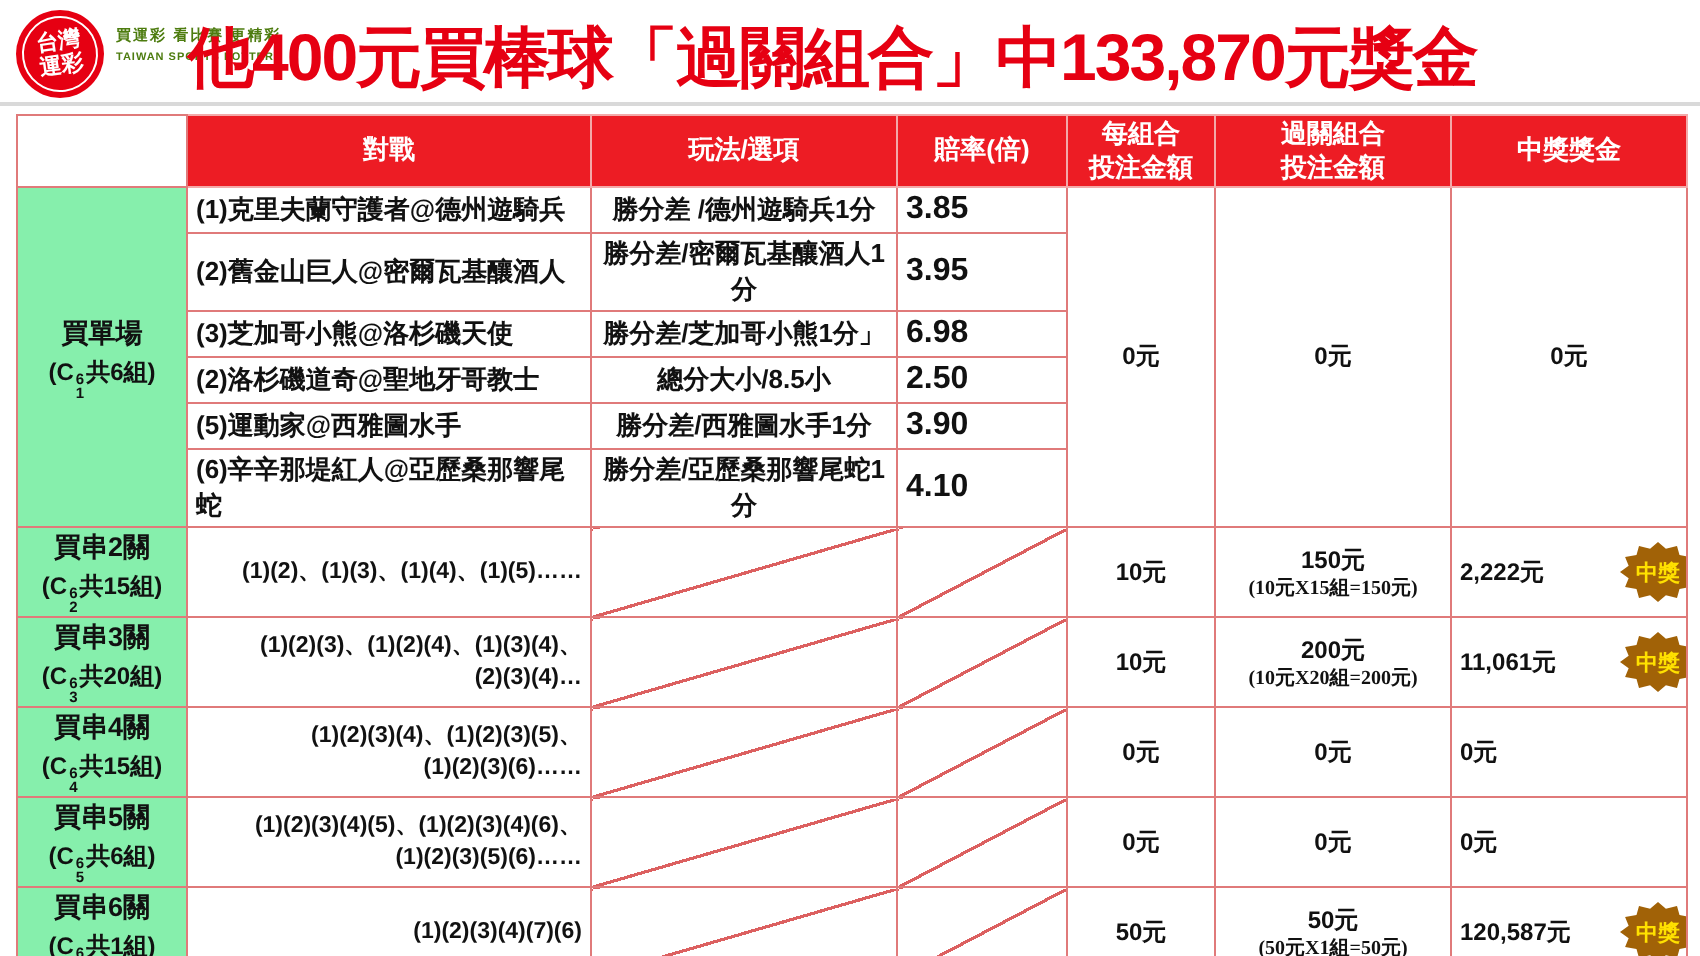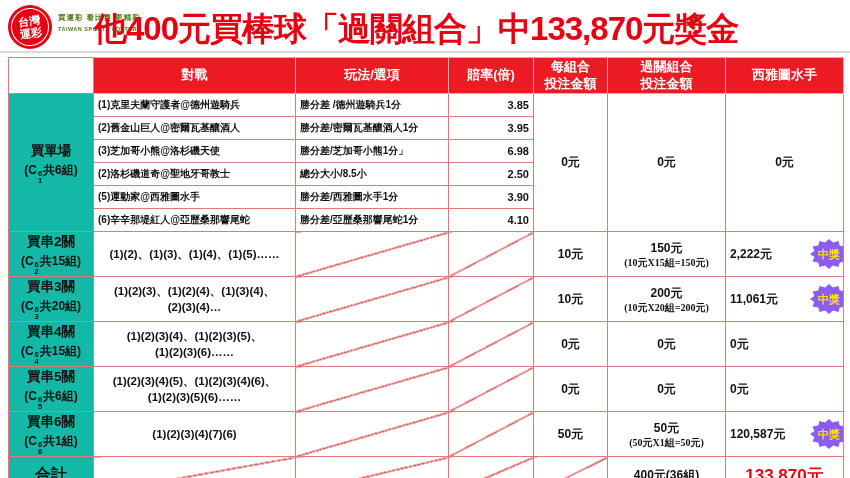--- a/index.html
+++ b/index.html
@@ -33,40 +33,40 @@
     border-collapse:collapse;table-layout:fixed;font-weight:bold;color:#111;
   }
   .payout td,.payout th{border:1px solid #E07A7A;padding:1px 4px;overflow:hidden;vertical-align:middle;}
   .payout thead th{
     background:#ED1C24;color:#fff;font-size:13px;line-height:1.25;text-align:center;
     border:1px solid #F3A9A9;
   }
   .payout thead th.corner{background:#fff;border:1px solid #E07A7A;}
   .preline{white-space:pre-line;}
   .h36{height:36px}.h23{height:23px}.h43{height:43px}.h44{height:44px}.h35{height:35px}.h37{height:37px}
-  .lbl{background:#14b8a6;text-align:center;font-size:13.5px;color:#111;}
+  .lbl{background:#86efac;text-align:center;font-size:13.5px;color:#111;}
   .lbl .line2{font-size:12px;margin-top:2px;}
   .cstack{display:inline-flex;flex-direction:column;align-items:center;vertical-align:-2px;margin:0 1px;}
   .cstack i{font-style:normal;font-size:7.5px;line-height:7px;font-weight:bold;}
-  .match{font-size:10px;text-align:left;padding-left:6px;margin-left:12px;}
-  .play{font-size:10px;text-align:left;padding-left:6px;}
-  .odds{font-size:11px;text-align:right;}
+  .match{font-size:13px;text-align:left;padding-left:6px;margin-left:12px;}
+  .play{font-size:13px;text-align:center;padding-left:6px;}
+  .odds{font-size:16px;text-align:left;}
   .amt{font-size:12px;text-align:center;}
-  .combos{font-size:11.5px;text-align:center;padding-left:6px;line-height:1.4;}
+  .combos{font-size:11.5px;text-align:right;padding-left:6px;line-height:1.4;}
   .parlay2{font-size:10px;line-height:1.2;font-family:Liberation Serif, serif;}
   .diag{
     background-image:linear-gradient(to bottom right,
       transparent calc(50% - .8px), #DC6060 calc(50% - .8px),
       #DC6060 calc(50% + .8px), transparent calc(50% + .8px));
   }
   .prize{position:relative;font-size:12px;text-align:left;}
   .prize.with-badge{padding-right:30px;}
   .badge{
     position:absolute;right:-5px;top:50%;transform:translateY(-50%);
-    width:38px;height:30px;background:#8b5cf6;color:#FFE100;
+    width:38px;height:30px;background:#a16207;color:#FFE100;
     display:flex;align-items:center;justify-content:center;font-size:11px;font-weight:bold;
     clip-path:polygon(100% 50%,88.6% 60.4%,93.3% 75%,78.3% 78.3%,75% 93.3%,60.4% 88.6%,50% 100%,39.6% 88.6%,25% 93.3%,21.7% 78.3%,6.7% 75%,11.4% 60.4%,0% 50%,11.4% 39.6%,6.7% 25%,21.7% 21.7%,25% 6.7%,39.6% 11.4%,50% 0%,60.4% 11.4%,75% 6.7%,78.3% 21.7%,93.3% 25%,88.6% 39.6%);
   }
   .total-lbl{font-size:16px;text-align:center;}
   .total-parlay{font-size:12px;text-align:center;}
   .total-prize{color:#E60012;font-size:17px;text-align:center;}
 </style>
 </head>
 <body>
 
@@ -100,21 +100,21 @@
     <thead>
       <tr class="h36">
         <th class="corner"></th>
         <th>對戰</th>
         <th>玩法/選項</th>
         <th>賠率(倍)</th>
         <th class="preline">每組合
 投注金額</th>
         <th class="preline">過關組合
 投注金額</th>
-        <th>西雅圖水手</th>
+        <th>中獎獎金</th>
       </tr>
     </thead>
     <tbody>
 
       <tr class="h23">
         <th class="lbl" rowspan="6">
           <div>買單場</div>
           <div class="line2"><span>(C</span><span class="cstack">
                 <i>6</i>
                 <i>1</i>

